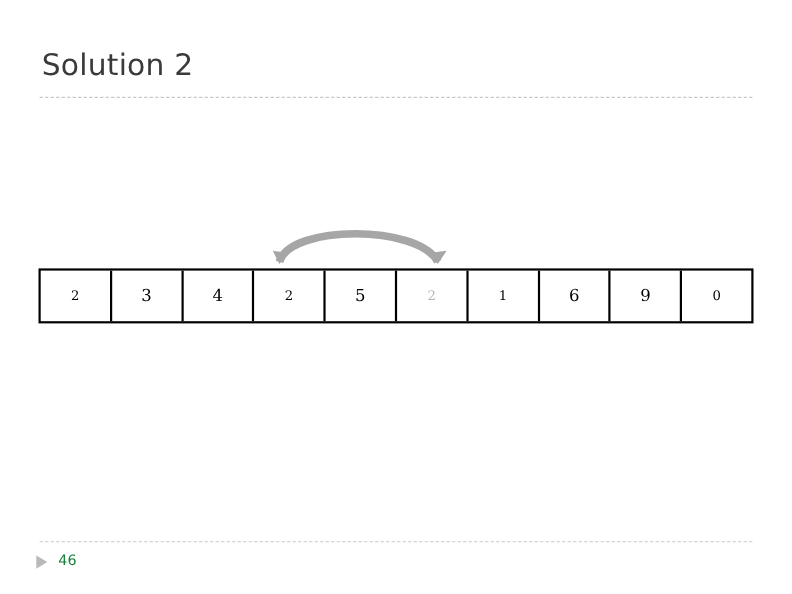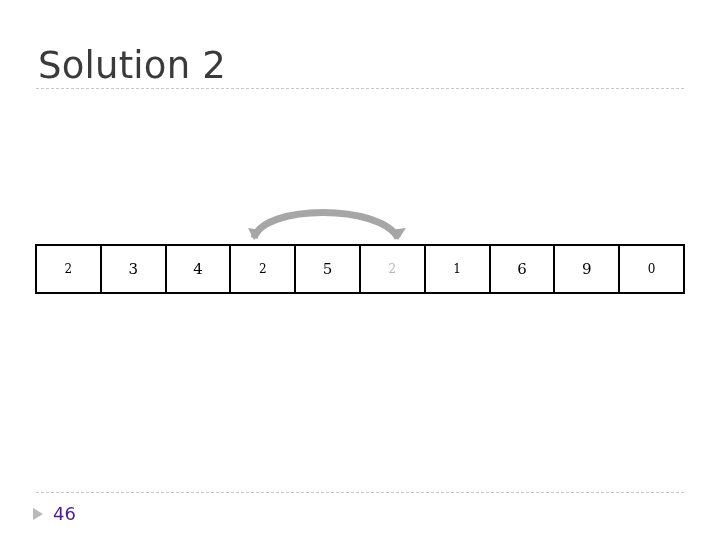--- a/index.html
+++ b/index.html
@@ -14,21 +14,21 @@
     overflow: hidden;
     position: relative;
   }
 
   
   .slide-title {
     position: absolute;
     left: 38px;
     top: 44px;
     font-family: "DejaVu Sans", sans-serif;
-    font-size: 37px;
+    font-size: 27px;
     font-weight: 400;
     color: #3a3a3a;
     letter-spacing: 0.2px;
   }
 
   .title-rule {
     position: absolute;
     left: 36px;
     top: 88px;
     width: 648px;
@@ -56,22 +56,22 @@
   }
   .footer-arrow {
     width: 0;
     height: 0;
     border-left: 10px solid #b9b9b9;
     border-top: 6px solid transparent;
     border-bottom: 6px solid transparent;
   }
   .footer-num {
     font-family: "DejaVu Sans", sans-serif;
-    font-size: 18px;
-    color: #4c1d95;
+    font-size: 13px;
+    color: #15803d;
   }
 
   
   .array {
     position: absolute;
     left: 35px;
     top: 244px;
     display: flex;
     border: 2px solid #000000;
     box-sizing: border-box;

